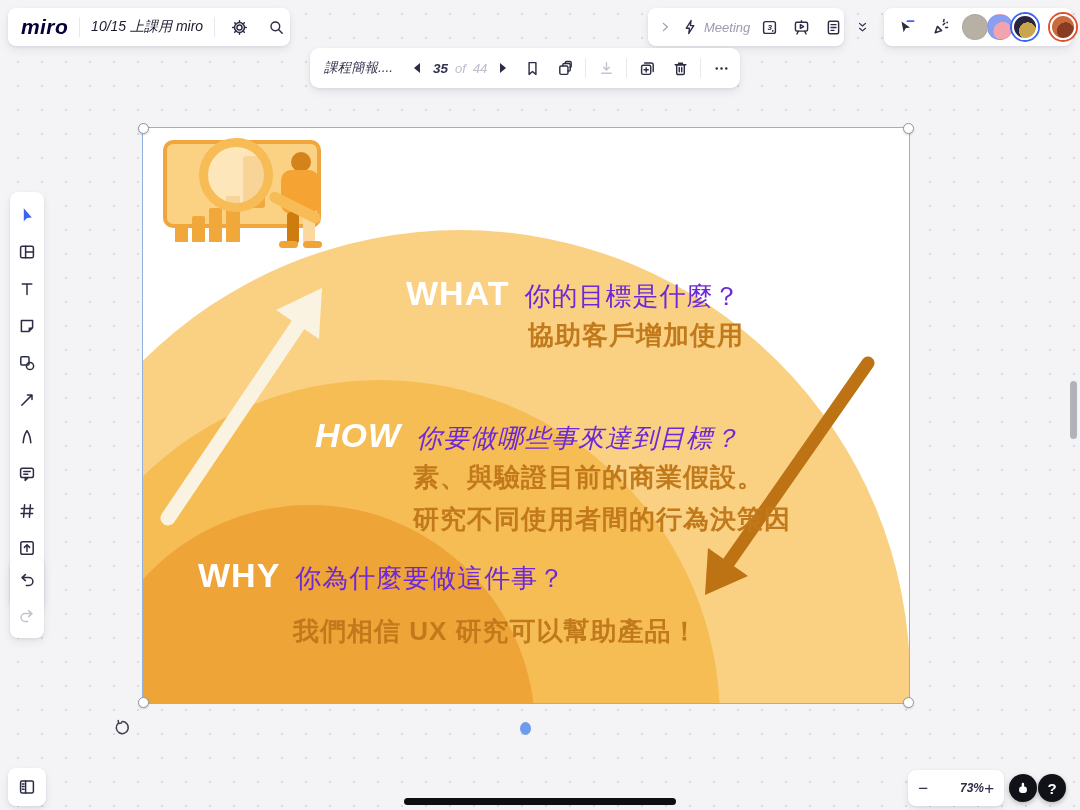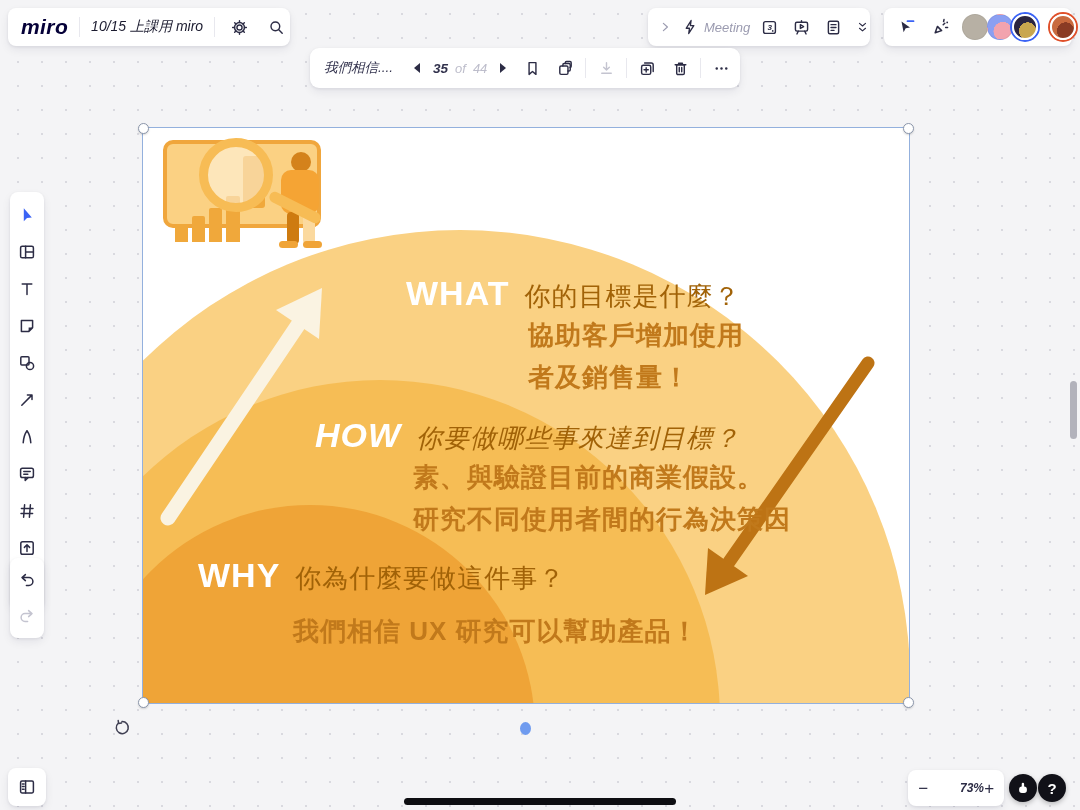--- a/index.html
+++ b/index.html
@@ -26,21 +26,21 @@
   svg { display:block; }
   .stroke { stroke:#2c2c45; stroke-width:1.5; fill:none; stroke-linecap:round; stroke-linejoin:round; }
   .stroke-gray { stroke:#c4c4d0; stroke-width:1.5; fill:none; stroke-linecap:round; stroke-linejoin:round; }
 
   
   .header-left { left:8px; top:8px; height:38px; width:282px; padding:0 13px; gap:11px; }
   .logo { font-size:21px; font-weight:800; color:#050038; letter-spacing:.4px; }
   .board-title { font-size:14px; color:#1c1c30; white-space:nowrap; }
 
   
-  .meeting-card { left:648px; top:8px; height:38px; width:222px; padding:0 8px; gap:6px; }
+  .meeting-card { left:648px; top:8px; height:38px; width:196px; padding:0 8px; gap:6px; }
   .meeting-label { font-size:13px; color:#9b9bb0; margin-left:-2px; }
 
   
   .collab-card { left:884px; top:8px; height:38px; width:188px; padding:0 10px; gap:8px; }
   .avatar { width:26px; height:26px; border-radius:50%; flex:0 0 26px; border:1px solid rgba(0,0,0,.05); }
   .avatar + .avatar { margin-left:-9px; }
   .avatar.ringed { border:2px solid #fff; }
   .avatar.last { margin-left:4px; }
 
   
@@ -74,21 +74,21 @@
   .c-mid   { left:-103px; top:252px; width:680px; height:680px; background:#F6BD55; }
   .c-inner { left:-58px;  top:377px; width:450px; height:450px; background:#EFA437; }
   .arrows-svg { position:absolute; left:0; top:0; pointer-events:none; }
 
   .heading { position:absolute; left:290px; top:20px; }
   .heading-orange { font-size:36px; font-weight:800; color:#F2A232; letter-spacing:3px; }
   .heading-black { font-size:29px; font-weight:600; color:#1f1f1f; margin-top:9px; letter-spacing:2px; }
 
   .sect-row { position:absolute; display:flex; align-items:baseline; gap:15px; white-space:nowrap; }
   .kw { font-size:34px; font-weight:800; color:#ffffff; letter-spacing:1px; }
-  .qt { font-size:26px; font-weight:500; color:#a16207; letter-spacing:1px; }
+  .qt { font-size:26px; font-weight:500; color:#6d28d9; letter-spacing:1px; }
   .ans { position:absolute; font-size:26px; font-weight:700; color:#C1791B; line-height:42px; letter-spacing:1px; white-space:nowrap; }
 
   .row-what { left:263px; top:146px; } .ans-what { left:385px; top:186px; }
   .row-how  { left:172px; top:288px;font-style:italic; } .ans-how  { left:270px; top:328px; }
   .row-why  { left:55px;  top:428px; } .ans-why  { left:150px; top:466px;margin-top:16px; }
 
   
   .illu { position:absolute; left:20px; top:8px; width:215px; height:118px; }
   .illu * { position:absolute; }
   .board { left:0; top:4px; width:158px; height:88px; background:#FBD183; border:4px solid #F0A63C; border-radius:10px; }
@@ -144,21 +144,20 @@
       <div class="lens"></div>
     </div>
 
 
     <div class="sect-row row-what">
       <span class="kw">WHAT</span>
       <span class="qt">你的目標是什麼？</span>
     </div>
     <div class="ans ans-what">
       <div>協助客戶增加使用</div>
-      <div>者及銷售量！</div>
     </div>
 
     <div class="sect-row row-how">
       <span class="kw">HOW</span>
       <span class="qt">你要做哪些事來達到目標？</span>
     </div>
     <div class="ans ans-how">
       <div>素、與驗證目前的商業假設。</div>
       <div>研究不同使用者間的行為決策因</div>
     </div>
@@ -256,21 +255,21 @@
         <circle cx="16.2" cy="5.4" r="0.9" fill="#2c2c45"></circle>
       </svg>
     </span>
     <span class="avatar" style="background: rgb(183, 176, 164);"></span>
     <span class="avatar" style="background: radial-gradient(circle at 62% 68%, rgb(242, 163, 174) 0px, rgb(242, 163, 174) 42%, rgb(139, 159, 242) 43%);"></span>
     <span class="avatar ringed" style="background: radial-gradient(circle at 62% 68%, rgb(201, 166, 78) 0px, rgb(201, 166, 78) 42%, rgb(42, 36, 64) 43%); box-shadow: rgb(59, 99, 245) 0px 0px 0px 2px;"></span>
     <span class="avatar ringed last" style="background: radial-gradient(circle at 62% 68%, rgb(138, 59, 36) 0px, rgb(138, 59, 36) 42%, rgb(201, 106, 62) 43%); box-shadow: rgb(224, 80, 42) 0px 0px 0px 2px;"></span>
   </div>
 
   <div class="card frame-toolbar">
-    <span class="frame-name">我們相信....</span>
+    <span class="frame-name">課程簡報....</span>
     <span class="ibtn" style="width:18px">
         <span class="tri tri-l"></span>
       </span>
     <span class="pg-cur">35</span>
     <span class="pg-dim">of</span>
     <span class="pg-dim">44</span>
     <span class="ibtn" style="width:18px">
         <span class="tri tri-r"></span>
       </span>
     <span class="ibtn">

